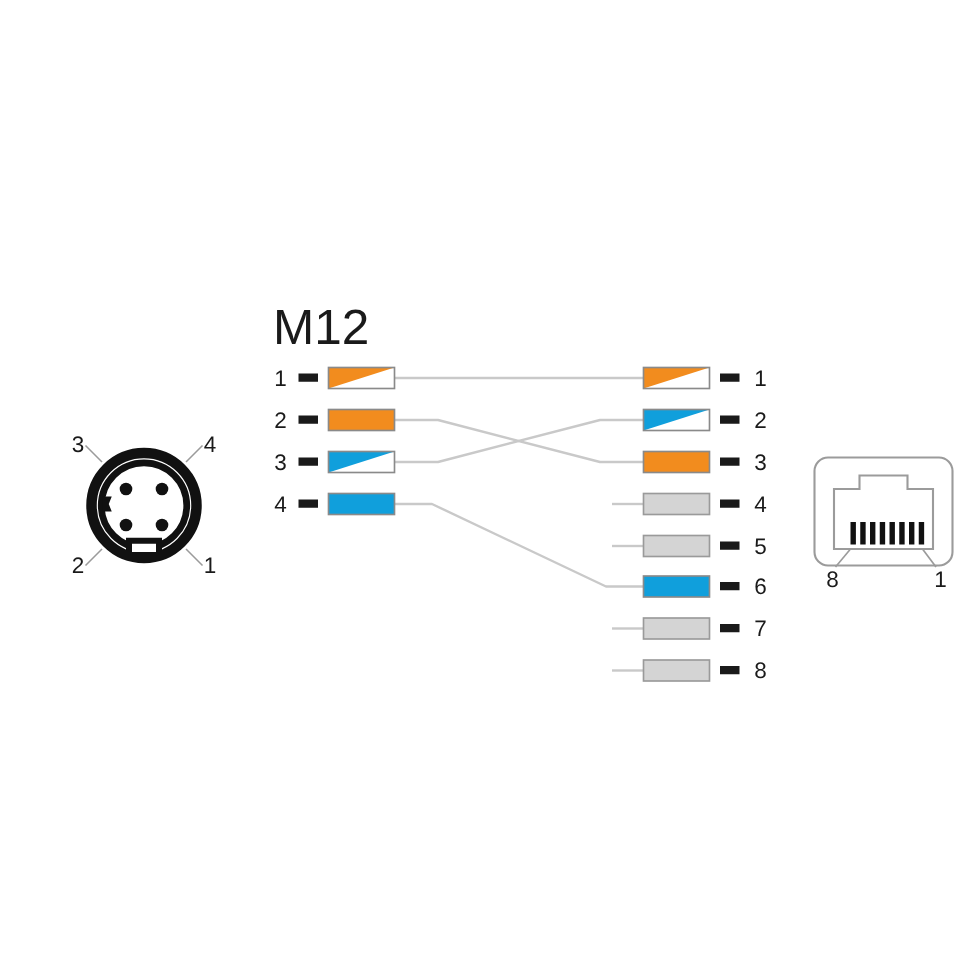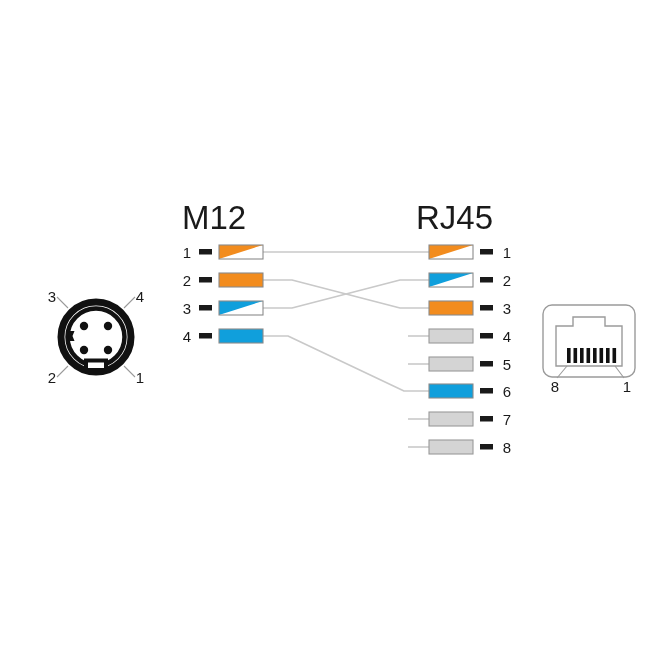--- a/index.html
+++ b/index.html
@@ -221,21 +221,20 @@
         <rect x="590" y="348" width="3.6" height="15"></rect>
         <rect x="596.5" y="348" width="3.6" height="15"></rect>
       </g>
 
       <line x1="551" y1="366" x2="541" y2="378" stroke="#9b9b9b" stroke-width="1.1"></line>
       <line x1="599" y1="366" x2="608" y2="378" stroke="#9b9b9b" stroke-width="1.1"></line>
     </g>
   </svg>
 
   <div class="hdr" id="m12-title">M12</div>
-  <div class="hdr" id="rj45-title">RJ45</div>
 
   <div class="pinnum" style="left:164px; top:244px;">1</div>
   <div class="pinnum" style="left:164px; top:272px;">2</div>
   <div class="pinnum" style="left:164px; top:300px;">3</div>
   <div class="pinnum" style="left:164px; top:328px;">4</div>
 
   <div class="pinnum" style="left:484px; top:244px;">1</div>
   <div class="pinnum" style="left:484px; top:272px;">2</div>
   <div class="pinnum" style="left:484px; top:300px;">3</div>
   <div class="pinnum" style="left:484px; top:328px;">4</div>

